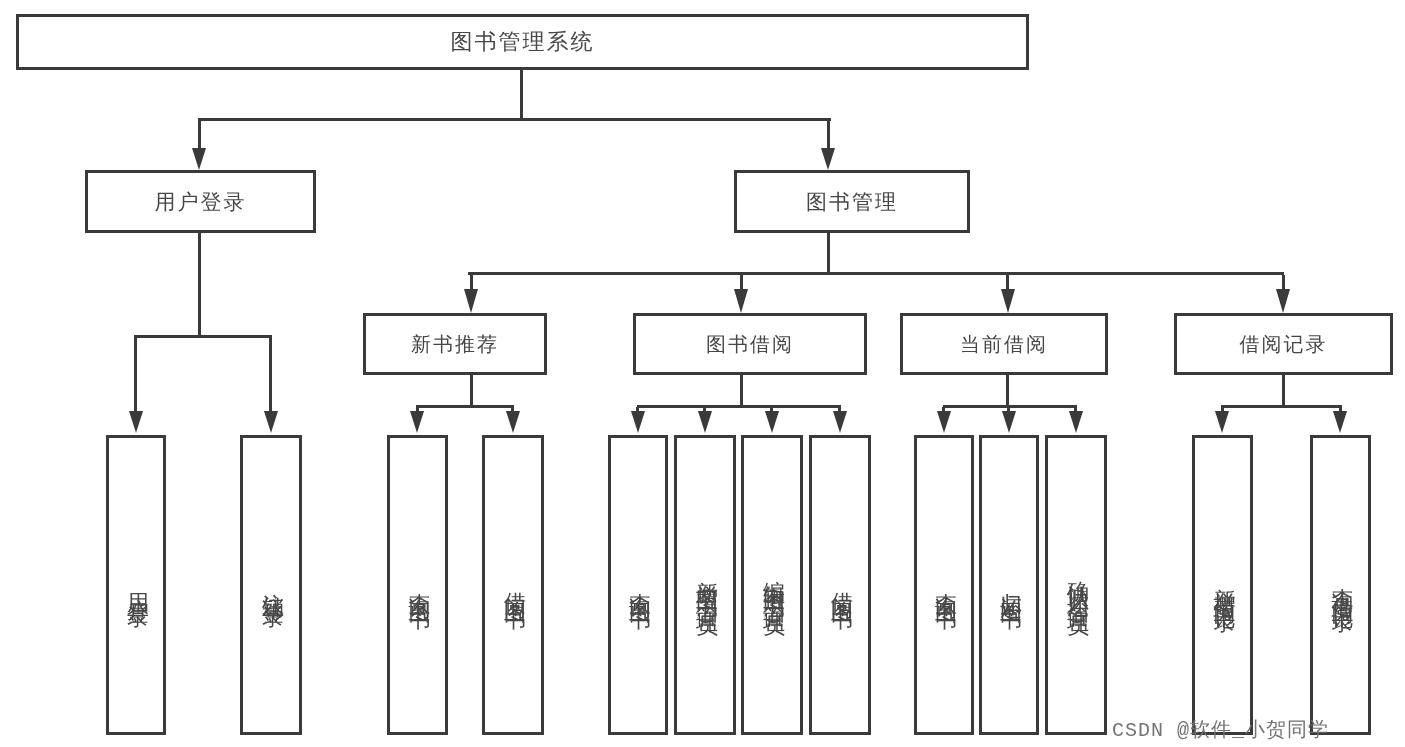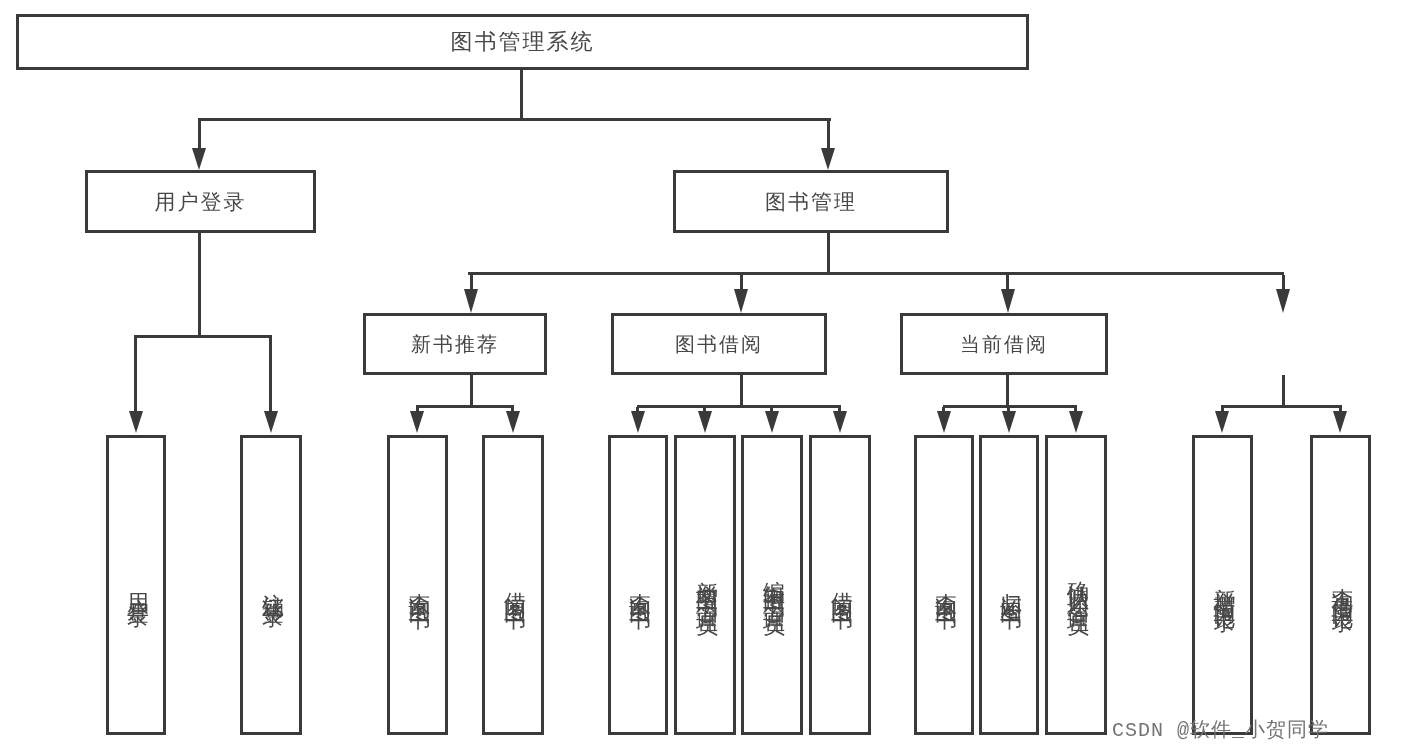--- a/index.html
+++ b/index.html
@@ -66,21 +66,21 @@
   <div class="vline" style="left:520px;top:70px;width:3px;height:48px"></div>
   <div class="hline" style="left:198px;top:118px;width:633px;height:3px"></div>
   <div class="vline" style="left:198px;top:121px;width:3px;height:28px"></div>
   <div class="arrow" style="left:192px;top:148px"></div>
   <div class="vline" style="left:827px;top:121px;width:3px;height:28px"></div>
   <div class="arrow" style="left:821px;top:148px"></div>
 
   <div class="node lvl2 hnode" style="left:85px;width:231px">
     <span>用户登录</span>
   </div>
-  <div class="node lvl2 hnode" style="left:673px;width:276px">
+  <div class="node lvl2 hnode" style="left:734px;width:236px">
     <span>图书管理</span>
   </div>
 
   <div class="vline" style="left:198px;top:233px;width:3px;height:102px"></div>
   <div class="hline" style="left:134px;top:335px;width:138px;height:3px"></div>
   <div class="vline" style="left:134px;top:338px;width:3px;height:74px"></div>
   <div class="arrow" style="left:129px;top:411px"></div>
   <div class="vline" style="left:269px;top:338px;width:3px;height:74px"></div>
   <div class="arrow" style="left:264px;top:411px"></div>
 
@@ -98,25 +98,28 @@
   <div class="vline" style="left:740px;top:275px;width:3px;height:16px"></div>
   <div class="arrow big" style="left:734px;top:289px"></div>
   <div class="vline" style="left:1006px;top:275px;width:3px;height:16px"></div>
   <div class="arrow big" style="left:1001px;top:289px"></div>
   <div class="vline" style="left:1282px;top:275px;width:3px;height:16px"></div>
   <div class="arrow big" style="left:1276px;top:289px"></div>
 
   <div class="node lvl3 hnode" style="left:363px;width:184px">
     <span>新书推荐</span>
   </div>
-  <div class="node lvl3 hnode" style="left:611px;width:216px">
+  <div class="node lvl3 hnode" style="left:633px;width:234px">
     <span>图书借阅</span>
   </div>
   <div class="node lvl3 hnode" style="left:900px;width:208px">
     <span>当前借阅</span>
+  </div>
+  <div class="node lvl3 hnode" style="left:1174px;width:219px">
+    <span>借阅记录</span>
   </div>
 
   <div class="vline" style="left:470px;top:375px;width:3px;height:30px"></div>
   <div class="hline" style="left:416px;top:405px;width:98px;height:3px"></div>
   <div class="vline" style="left:416px;top:407px;width:3px;height:8px"></div>
   <div class="arrow" style="left:410px;top:411px"></div>
   <div class="vline" style="left:511px;top:407px;width:3px;height:8px"></div>
   <div class="arrow" style="left:506px;top:411px"></div>
 
   <div class="node leaf" style="left:387px;width:61px">

